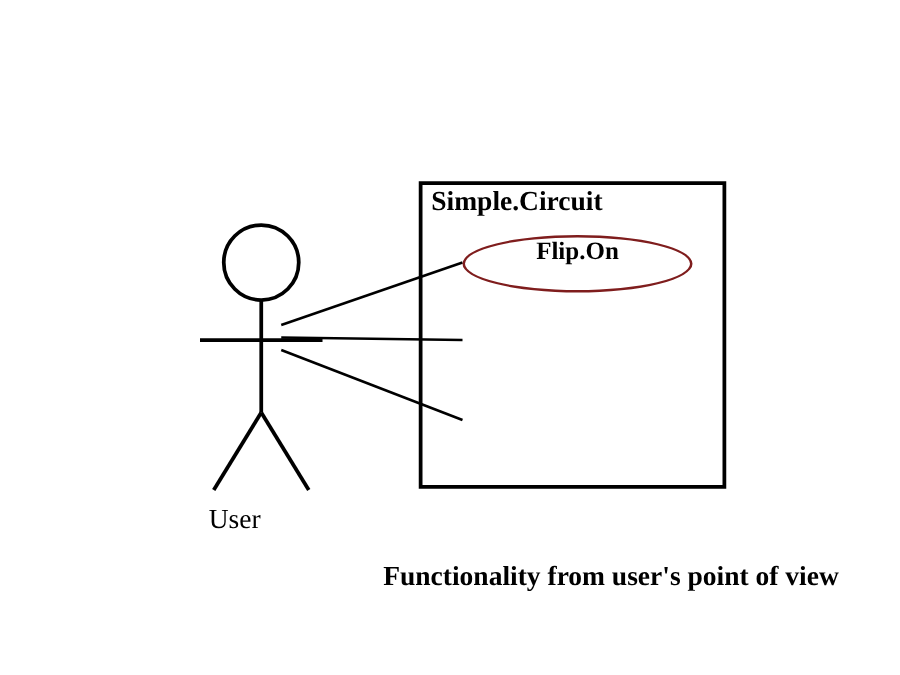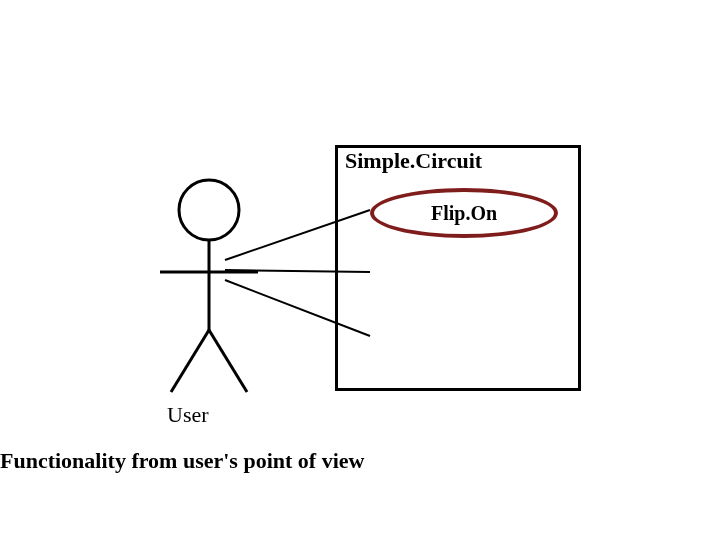--- a/index.html
+++ b/index.html
@@ -38,45 +38,45 @@
   .system-name {
     position: absolute;
     left: 345px;
     top: 148px;
     font-size: 22px;
     font-weight: 700;
     text-align: center;
   }
   .usecase {
     position: absolute;
-    border: 4px solid #7f1d1d;
+    border: 2px solid #7f1d1d;
     border-radius: 50%;
     background: #fff;
     display: flex;
-    align-items: center;
+    align-items: flex-start;
     justify-content: center;
     font-size: 20px;
     font-weight: 700;
   }
   .uc1 { left: 370px; top: 188px; width: 180px; height: 42px; }
   .uc2 { left: 370px; top: 250px; width: 180px; height: 42px; }
   .uc3 { left: 370px; top: 315px; width: 180px; height: 42px; }
   .actor-label {
     position: absolute;
     left: 167px;
     top: 402px;
     font-size: 22px;
     font-weight: 400;
   }
   .caption {
     position: absolute;
     left: 0;
     top: 448px;
     width: 671px;
-    text-align: left;
+    text-align: right;
     font-size: 22px;
     font-weight: 700;
   }
   svg.overlay {
     position: absolute;
     left: 0;
     top: 0;
     width: 720px;
     height: 540px;
     pointer-events: none;

